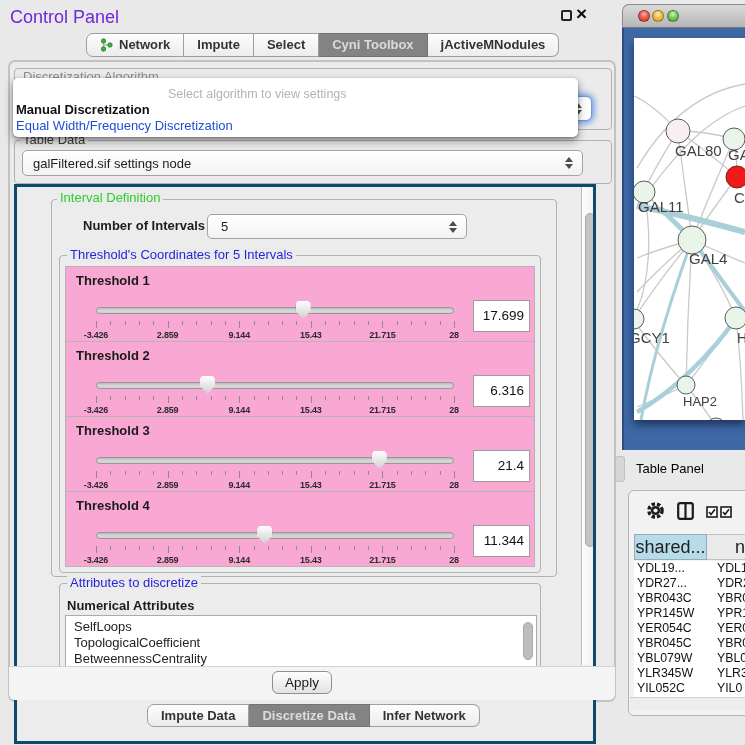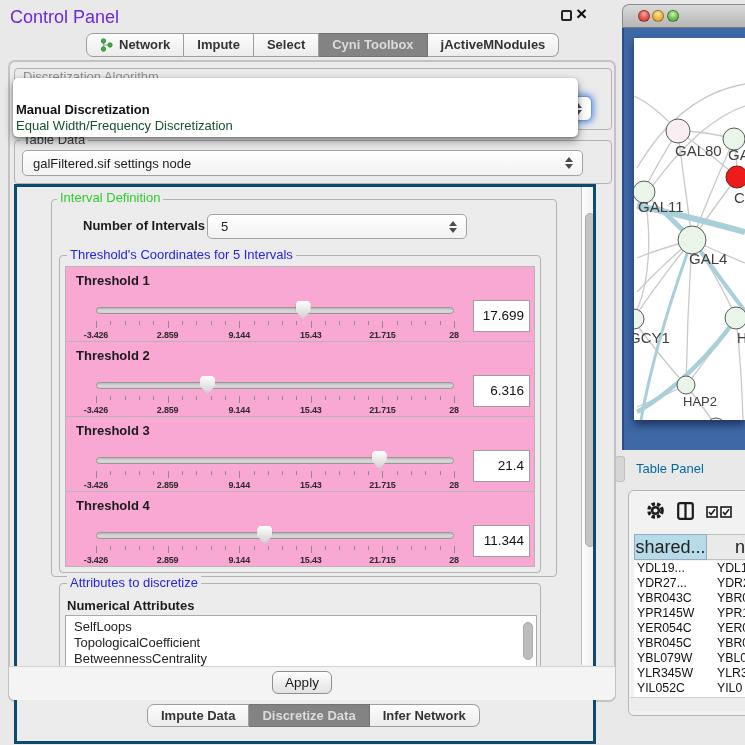--- a/index.html
+++ b/index.html
@@ -45,21 +45,21 @@
   #alg-group { left:14px; top:68px; width:598px; height:62px; }
   #alg-title { left:20px; top:70px; z-index:6; }
   #alg-combo { left:28px; top:96px; width:564px; height:25px; border-radius:6px; background:#fff;
                border:1px solid #6f9bd4; box-shadow:0 0 6px 2px rgba(70,130,230,.8); z-index:5; }
 
   
   #popup { left:13px; top:78px; width:565px; height:59px; background:#ffffff; z-index:50;
            border-radius:5px; box-shadow:0 4px 10px rgba(0,0,0,.40), 0 1px 3px rgba(0,0,0,.3); }
   #popup-prompt { left:155px; top:9px;  font-size:12.5px; color:#b3b3b3; }
   #popup-item1  { left:3px;  top:24px; font-size:13px; font-weight:bold; color:#111; width:560px; }
-  #popup-item2  { left:3px;  top:40px; font-size:13px; color:#14532d; width:560px; }
+  #popup-item2  { left:3px;  top:40px; font-size:13px; color:#1d4ed8; width:560px; }
 
   
   #td-group { left:14px; top:140px; width:598px; height:44px; }
   #td-title { left:20px; top:133px; }
   .mac-combo { background:linear-gradient(#ffffff,#f2f2f2); border:1px solid #a3a3a3; border-radius:5px; }
   #td-combo { left:22px; top:150px; width:561px; height:26px; }
   #td-combo .combo-text { position:absolute; left:10px; top:5px; font-size:13px; color:#1e1e1e; }
   .spinner { position:absolute; right:9px; top:50%; transform:translateY(-50%); width:8px; }
   .spin-up   { width:0; height:0; border-left:4px solid transparent; border-right:4px solid transparent; border-bottom:5px solid #4c4c4c; margin-bottom:2px; }
   .spin-down { width:0; height:0; border-left:4px solid transparent; border-right:4px solid transparent; border-top:5px solid #4c4c4c; }
@@ -113,21 +113,21 @@
                   background:linear-gradient(#dadada,#b6b6b6); border:1px solid #8a8a8a; border-right:none; border-bottom:1px solid #787878; }
   .light { position:absolute; top:10px; width:12px; height:12px; border-radius:50%; border:1px solid rgba(0,0,0,.35); }
   #light-red    { left:638px; background:radial-gradient(circle at 50% 32%, #ffb0a8 0%, #ea5a50 45%, #ce352b 100%); }
   #light-yellow { left:652px; background:radial-gradient(circle at 50% 32%, #ffeab0 0%, #f1bc4e 45%, #d49c26 100%); }
   #light-green  { left:667px; background:radial-gradient(circle at 50% 32%, #d3f2bd 0%, #7cc95c 45%, #4b9e30 100%); }
   #net-body { left:622px; top:28px; width:123px; height:422px; background:#3e68a6; border-left:2px solid #2d4e82; }
   #net-canvas { left:634px; top:38px; width:111px; height:382px; background:#ffffff; box-shadow:0 5px 8px rgba(0,0,30,.5); }
 
   
   #divider { left:615px; top:456px; width:10px; height:26px; background:#d6d6d6; border:1px solid #c0c0c0; border-radius:3px; }
-  #tp-title { left:636px; top:461px; font-size:13px; color:#0369a1; }
+  #tp-title { left:636px; top:461px; font-size:13px; color:#000000; }
   #table-box { left:628px; top:490px; width:125px; height:226px; background:#f2f2f2; border:1px solid #b5b5b5; border-radius:6px; }
   .tb-icon { position:absolute; }
   #gear-icon  { left:646px; top:501px; }
   #split-icon { left:677px; top:502px; }
   #cb1-icon   { left:706px; top:506px; }
   #cb2-icon   { left:720px; top:506px; }
   #tp-headrow { left:634px; top:534px; display:flex; height:26px; }
   .tp-hcell { height:26px; font-size:18px; color:#222; line-height:25px; border:1px solid #c0c0c0; background:#eaeaea; overflow:hidden; }
   .tp-hcell.blue { background:#b7dbe9; border-color:#92aebc; text-align:center; }
   .tp-hcell.plain { border-left:none; padding-left:28px; }
@@ -174,20 +174,21 @@
 <div class="abs groupbox" id="alg-group"></div>
 <div class="abs grouptitle gt-gray" id="alg-title">Discretization Algorithm</div>
 <div class="abs" id="alg-combo">
   <div class="spinner">
       <div class="spin-up"></div>
       <div class="spin-down"></div>
     </div>
 </div>
 
 <div class="abs" id="popup">
+  <div class="abs" id="popup-prompt">Select algorithm to view settings</div>
   <div class="abs" id="popup-item1">Manual Discretization</div>
   <div class="abs" id="popup-item2">Equal Width/Frequency Discretization</div>
 </div>
 
 <div class="abs groupbox" id="td-group"></div>
 <div class="abs grouptitle gt-dark" id="td-title">Table Data</div>
 <div class="abs mac-combo" id="td-combo">
   <span class="combo-text">galFiltered.sif settings node</span>
   <div class="spinner">
       <div class="spin-up"></div>

